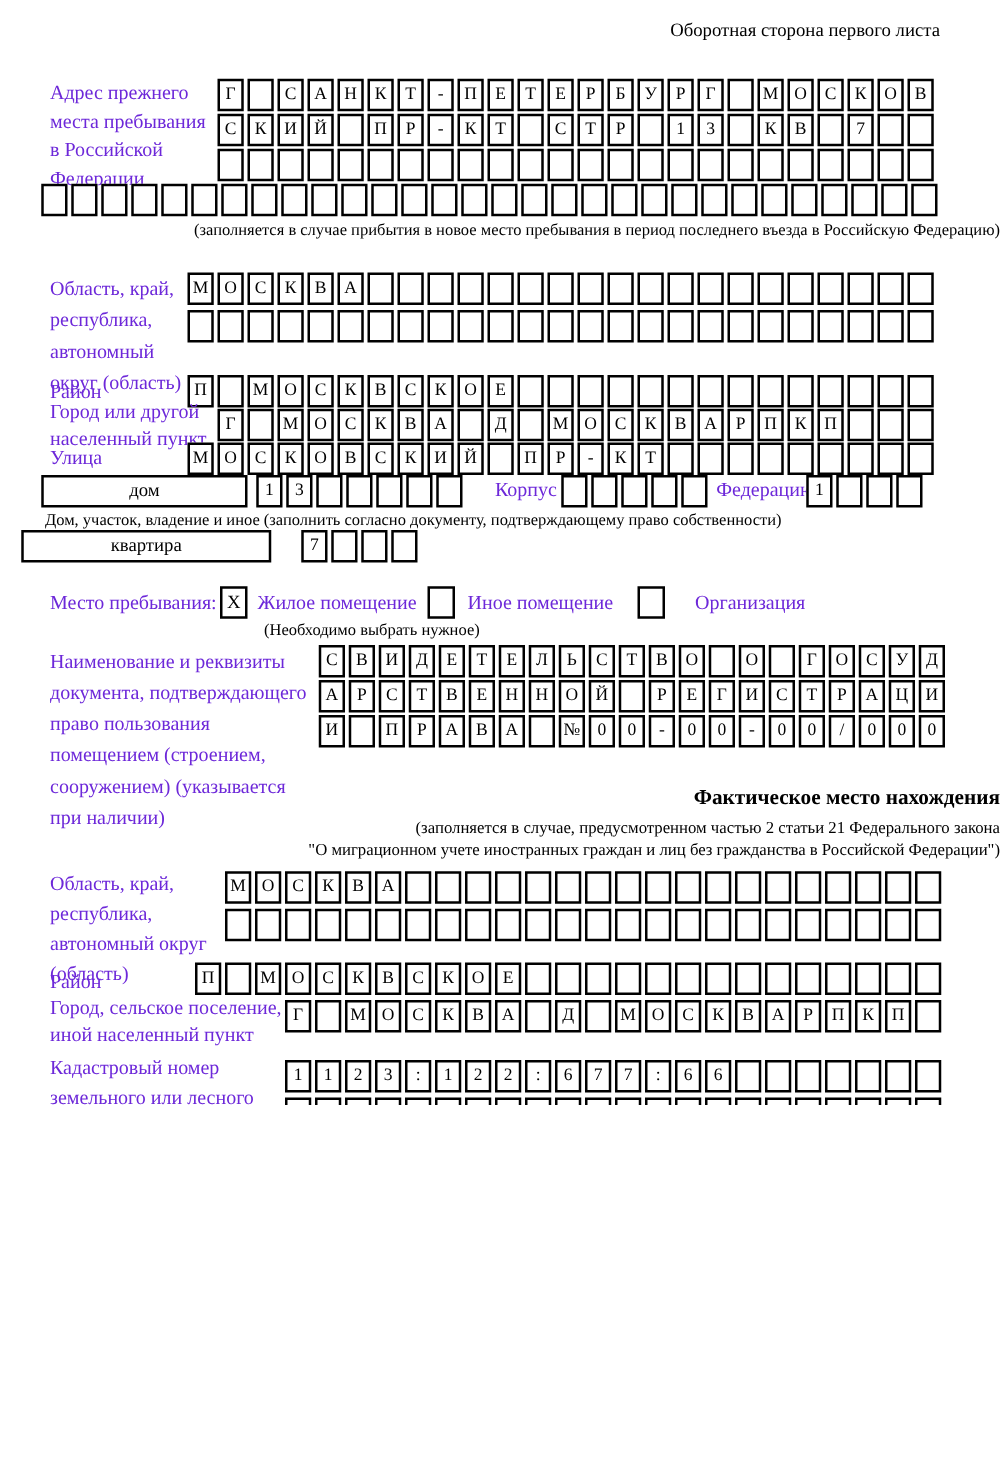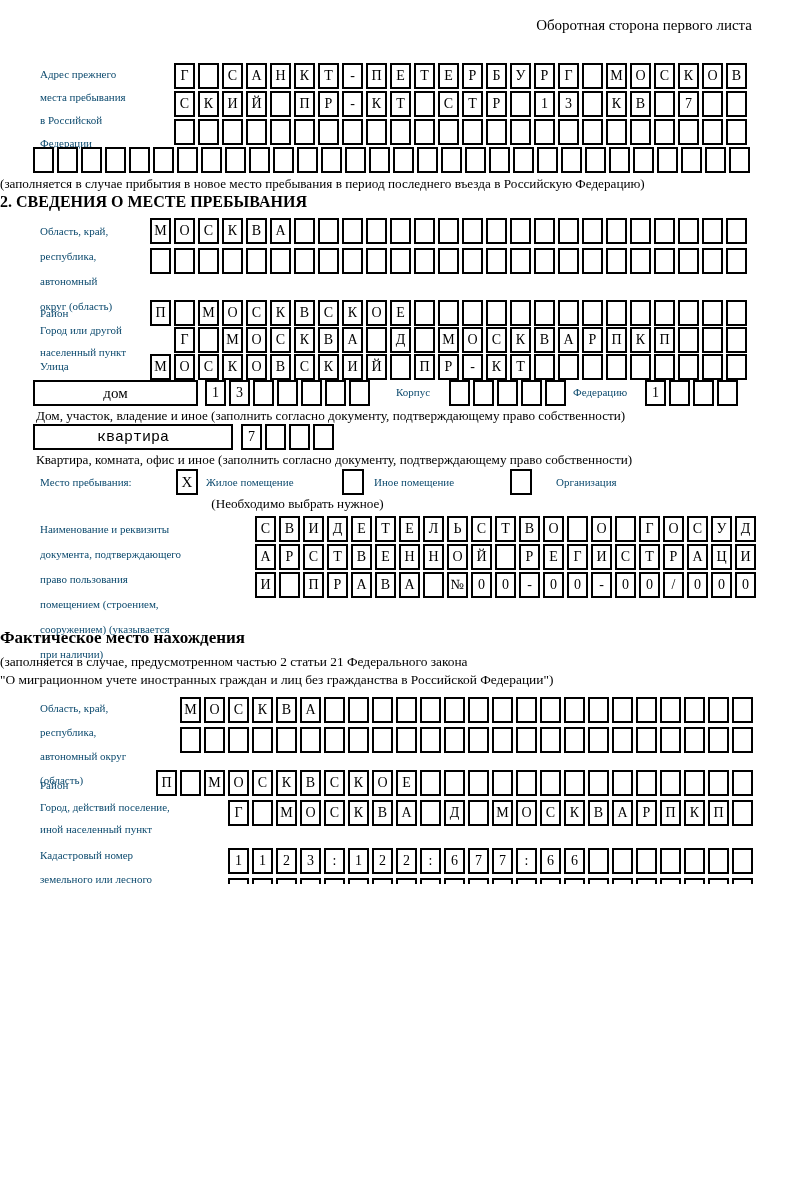--- a/index.html
+++ b/index.html
@@ -1,22 +1,22 @@
 <!DOCTYPE html>
 <html><head>
 <meta charset="utf-8">
 <style>
   html,body{margin:0;padding:0;background:#fff;}
   .page{position:relative;width:800px;height:884px;background:#ffffff;color:#000;
         font-family:"Liberation Serif","DejaVu Serif",serif;overflow:hidden;}
   .abs{position:absolute;}
-  .lbl{font-size:11px;line-height:23px;white-space:pre-line;color:#0c4a6e;}
+  .lbl{font-size:16px;line-height:23px;white-space:pre-line;color:#6d28d9;}
   .lh26{line-height:25px;}
   .cap{font-size:13.2px;color:#000;white-space:nowrap;}
-  .ctr{left:0;width:800px;text-align:left;}
+  .ctr{left:0;width:800px;text-align:right;}
   .bold{font-weight:bold;}
   .pre{white-space:pre-line;}
   .row{display:flex;gap:3px;}
   .cell{flex:0 0 auto;width:21px;height:26px;border:2px solid #000;box-sizing:border-box;
         display:flex;align-items:center;justify-content:center;
         font-size:14px;font-family:"Liberation Serif",serif;background:#fff;}
   .widebox{border:2px solid #000;box-sizing:border-box;height:26px;display:flex;
         align-items:center;justify-content:center;font-size:15px;background:#fff;}
   .chk{width:22px;height:26px;border:2px solid #000;box-sizing:border-box;display:flex;
         align-items:center;justify-content:center;font-size:15px;background:#fff;}
@@ -139,21 +139,20 @@
       <span class="cell"></span>
       <span class="cell"></span>
       <span class="cell"></span>
       <span class="cell"></span>
       <span class="cell"></span>
       <span class="cell"></span>
       <span class="cell"></span>
     </div>
   <div class="abs cap ctr" style="top:176px;">(заполняется в случае прибытия в новое место пребывания в период последнего въезда в Российскую Федерацию)</div>
 
-  <div class="abs ctr bold" style="top:193px;font-size:16px;">2. СВЕДЕНИЯ О МЕСТЕ ПРЕБЫВАНИЯ</div>
 
   <div class="abs lbl lh26" style="top:219px;left:40px;width:140px;">Область, край,
 республика,
 автономный
 округ (область)</div>
   <div class="abs row" style="top:218px;left:150px;">
       <span class="cell">М</span>
       <span class="cell">О</span>
       <span class="cell">С</span>
       <span class="cell">К</span>
@@ -314,28 +313,27 @@
     </div>
   <div class="abs lbl" style="top:381px;left:573px;">Федерацию</div>
   <div class="abs row" style="top:380px;left:645px;">
       <span class="cell">1</span>
       <span class="cell"></span>
       <span class="cell"></span>
       <span class="cell"></span>
     </div>
   <div class="abs cap" style="top:408px;left:36px;">Дом, участок, владение и иное (заполнить согласно документу, подтверждающему право собственности)</div>
 
-  <div class="abs widebox" style="top:424px;left:33px;width:200px;font-family:Liberation Mono, monospace;">квартира</div>
+  <div class="abs widebox" style="top:424px;left:17px;width:200px;">квартира</div>
   <div class="abs row" style="top:424px;left:241px;">
       <span class="cell">7</span>
       <span class="cell"></span>
       <span class="cell"></span>
       <span class="cell"></span>
     </div>
-  <div class="abs cap" style="top:452px;left:36px;">Квартира, комната, офис и иное (заполнить согласно документу, подтверждающему право собственности)</div>
 
   <div class="abs lbl" style="top:471px;left:40px;">Место пребывания:</div>
   <div class="abs chk" style="top:469px;left:176px;">X</div>
   <div class="abs lbl" style="top:471px;left:206px;">Жилое помещение</div>
   <div class="abs chk" style="top:469px;left:342px;"></div>
   <div class="abs lbl" style="top:471px;left:374px;">Иное помещение</div>
   <div class="abs chk" style="top:469px;left:510px;"></div>
   <div class="abs lbl" style="top:471px;left:556px;">Организация</div>
   <div class="abs cap" style="top:496px;left:115px;width:365px;text-align:center;">(Необходимо выбрать нужное)</div>
 
@@ -498,21 +496,21 @@
       <span class="cell"></span>
       <span class="cell"></span>
       <span class="cell"></span>
       <span class="cell"></span>
       <span class="cell"></span>
       <span class="cell"></span>
       <span class="cell"></span>
       <span class="cell"></span>
     </div>
 
-  <div class="abs lbl" style="top:796px;left:40px;width:195px;line-height:22px;">Город, действий поселение,
+  <div class="abs lbl" style="top:796px;left:40px;width:195px;line-height:22px;">Город, сельское поселение,
 иной населенный пункт</div>
   <div class="abs row" style="top:800px;left:228px;">
       <span class="cell">Г</span>
       <span class="cell"></span>
       <span class="cell">М</span>
       <span class="cell">О</span>
       <span class="cell">С</span>
       <span class="cell">К</span>
       <span class="cell">В</span>
       <span class="cell">А</span>

